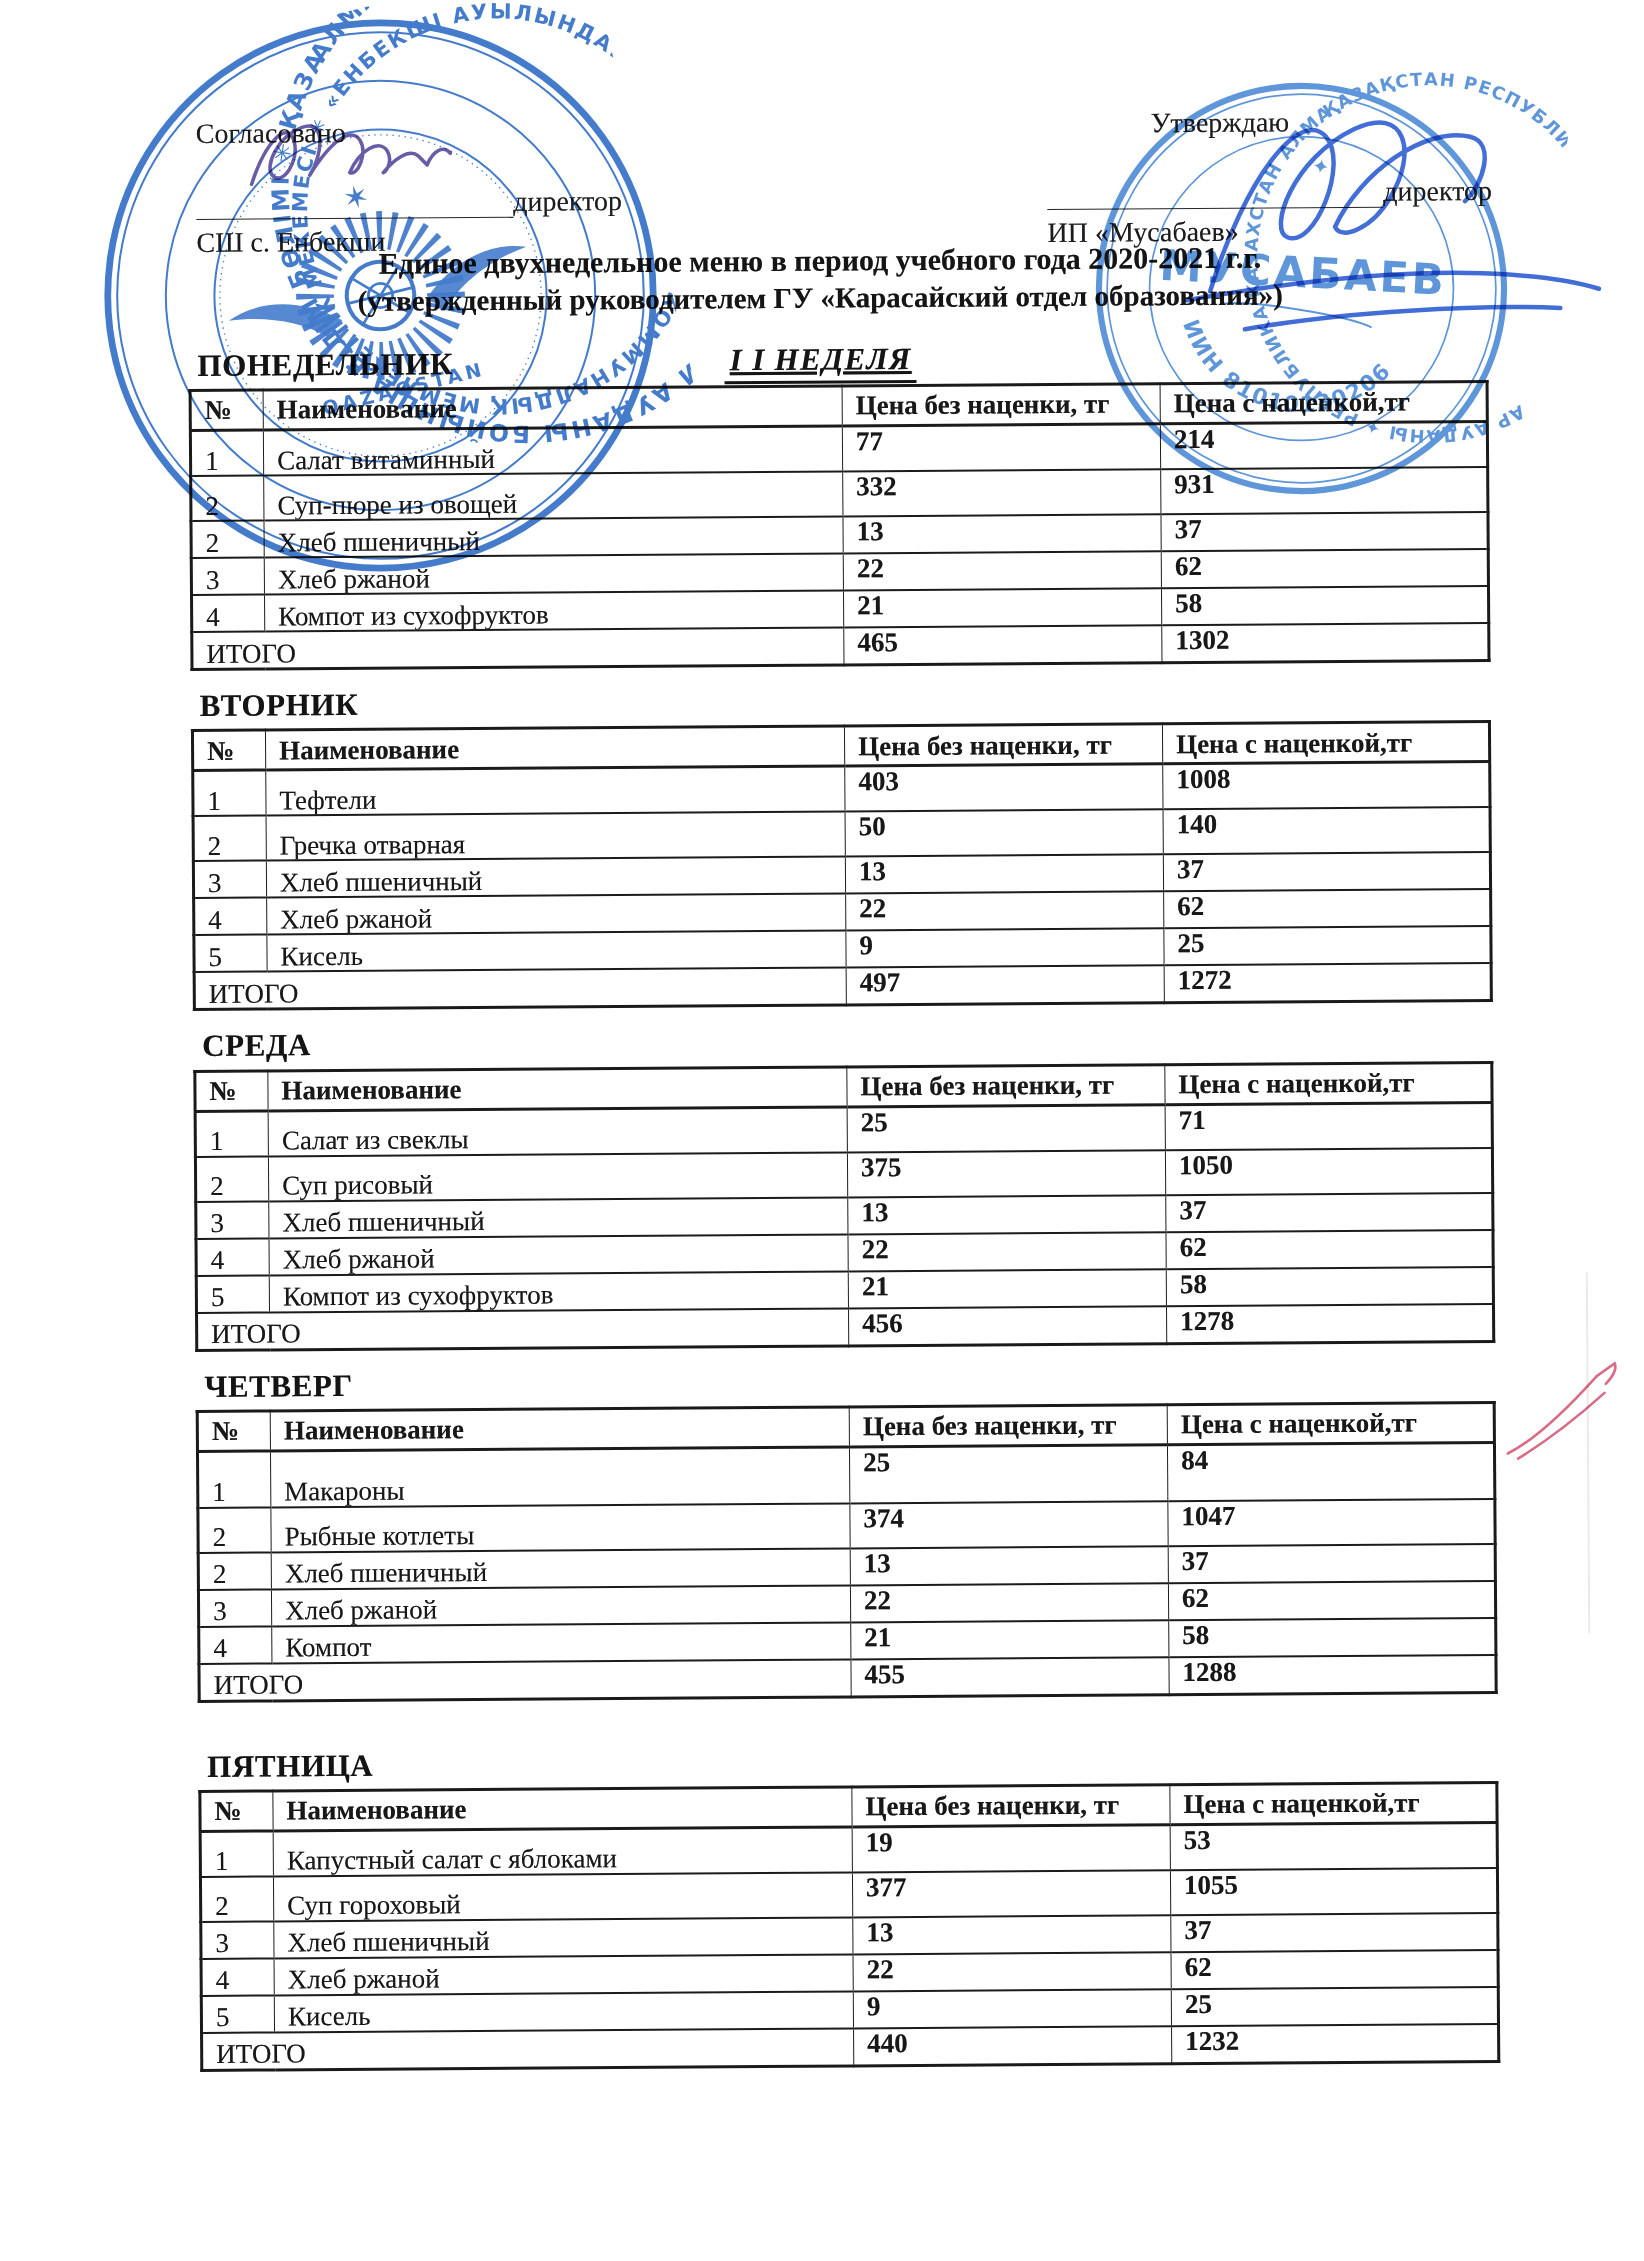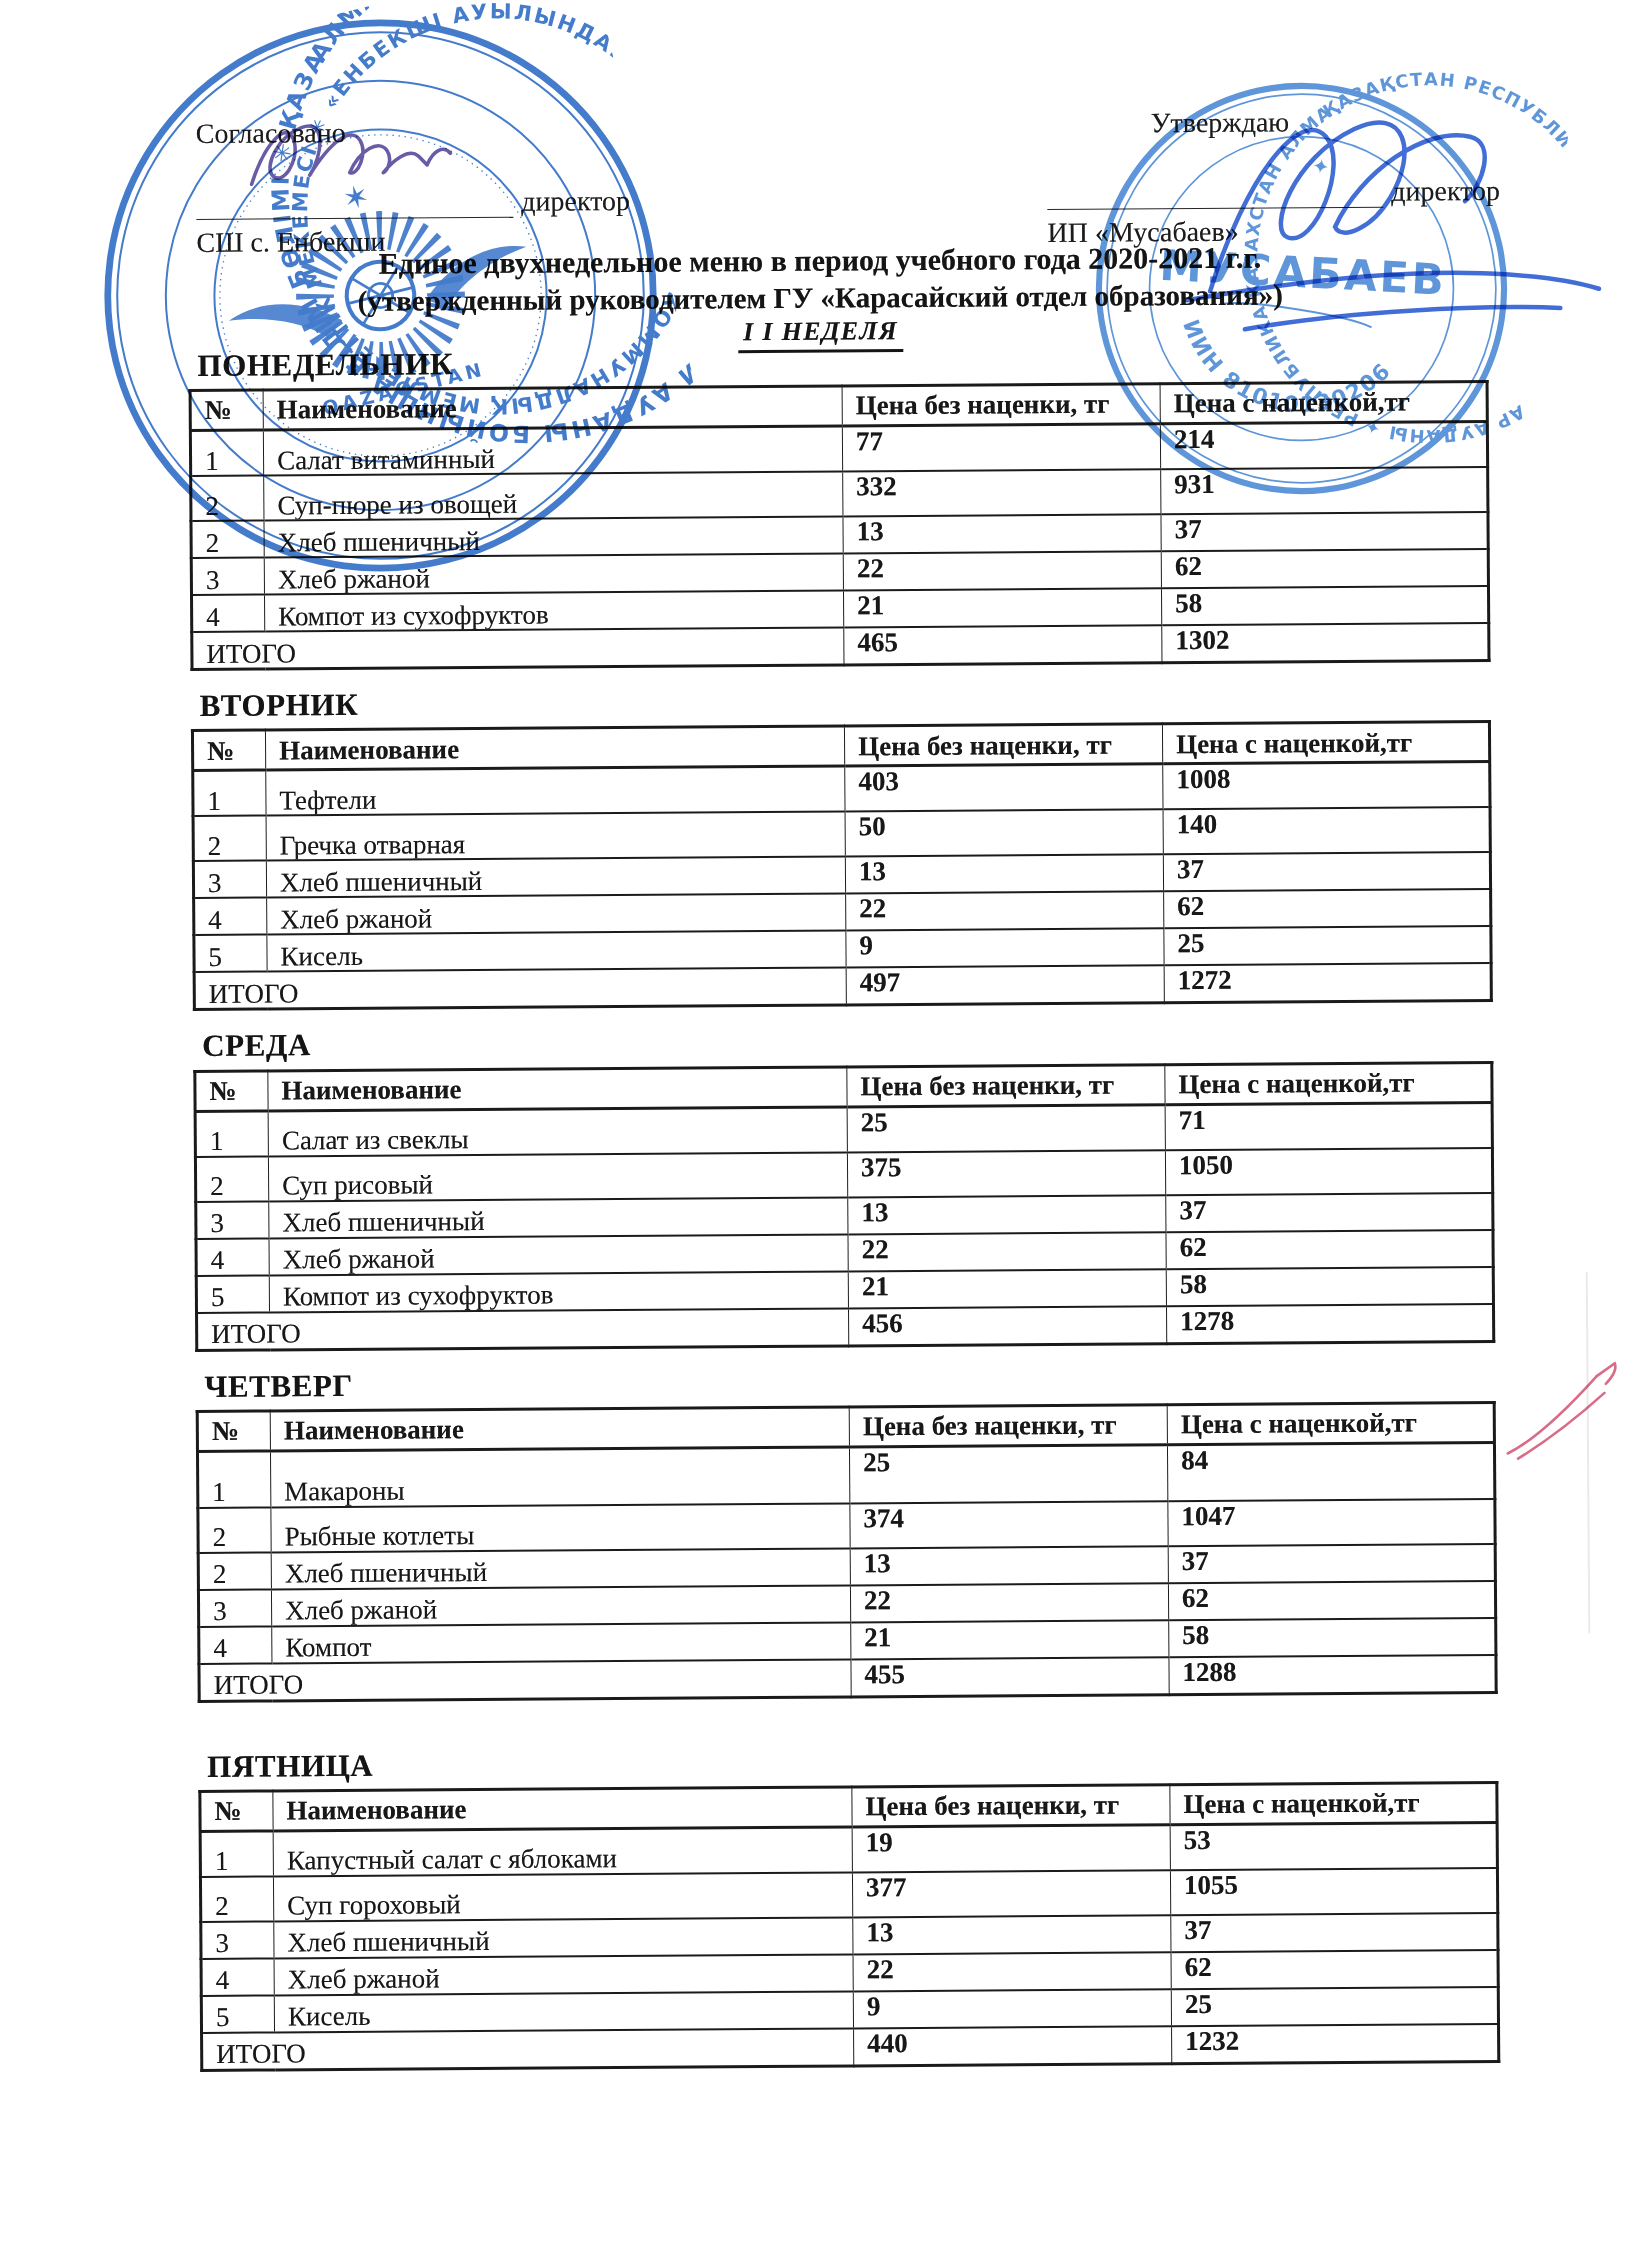--- a/index.html
+++ b/index.html
@@ -12,30 +12,30 @@
   .hdr { position:absolute; font-size:28px; line-height:1.18; color:#1c1c1c;
          text-shadow:0 0 0.6px rgba(30,30,30,.45); }
   .hdr-left  { left:198px; top:117px; width:631px; }
   .hdr-right { left:1049px; top:113px; width:580px; }
   .hdr-right .approve-label { margin-left:104px; }
   .sig-row { margin-top:37px; white-space:nowrap; }
   .sig-line { display:inline-block; vertical-align:bottom; height:26px;
               border-bottom:1.9px solid #26262b; }
   .hdr-left  .sig-line { width:317px; }
   .hdr-right .sig-line { width:336px; }
-  .role { margin-left:8px; }
+  .role { margin-left:0; }
   .org { margin-top:6.4px; }
 
   
   .title-block { position:absolute; left:19.3px; top:246px; width:1604px; text-align:center;
                  font-weight:bold; color:#151515; text-shadow:0 0 0.6px rgba(20,20,20,.5); }
   .title-line1 { font-size:30px; line-height:1.25; }
   .title-line2 { font-size:29px; line-height:1.3; }
-  .week-title { display:inline-block; margin-top:0; font-size:26px; font-style:italic;
-                border-bottom:3.2px solid #141414; padding:0 5.2px 2.6px 5.2px; letter-spacing:1.3px; }
+  .week-title { display:inline-block; margin-top:25px; font-size:31px; font-style:italic;
+                border-bottom:3.2px solid #141414; padding:0 5.2px 2.6px 5.2px; letter-spacing:1.3px;text-decoration:underline; }
 
   
   #days { position:absolute; left:189px; top:348px; width:1297px; }
   .day { margin-bottom:17px; }
   .day-4 { margin-top:46px; }
   .day-title { margin:0 0 5.2px 9px; font-size:31px; font-weight:bold; letter-spacing:0.6px;
                color:#141414; text-shadow:0 0 0.6px rgba(20,20,20,.5); }
   table.menu-table { border-collapse:collapse; table-layout:fixed; width:1296px;
                      border:3.2px solid #1a1a1a; background:transparent; }
   .col-num  { width:73px; }

